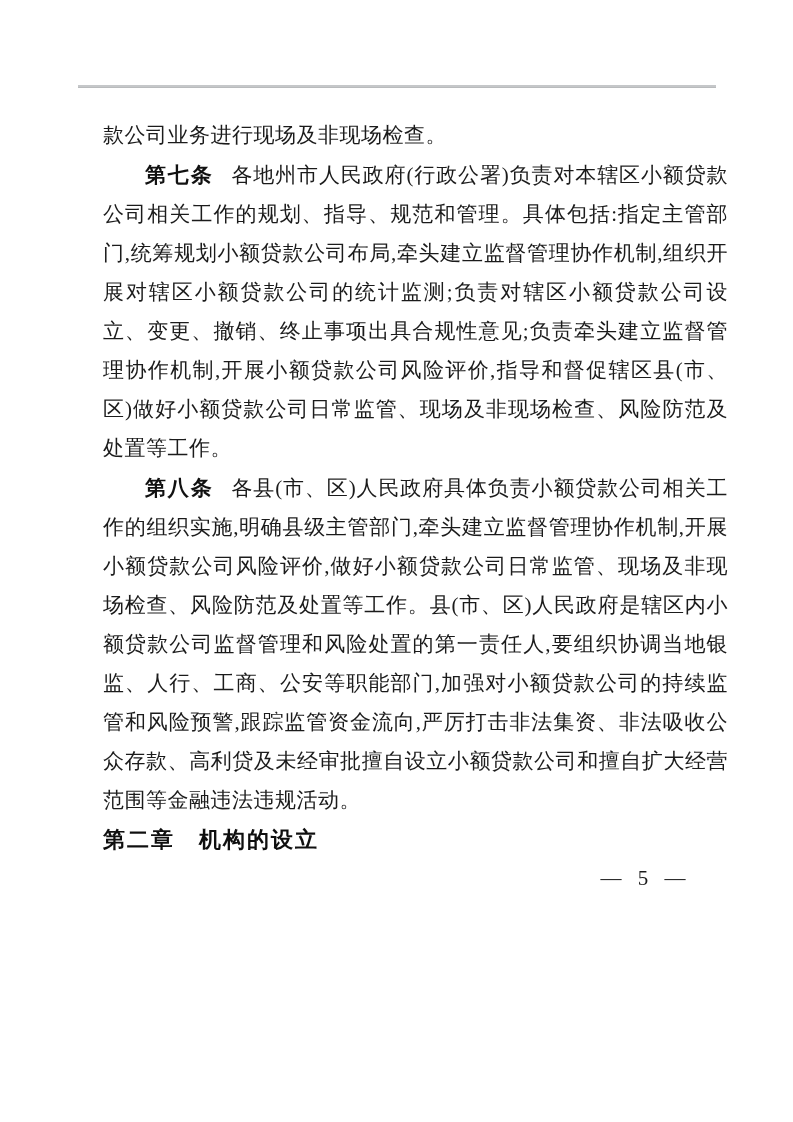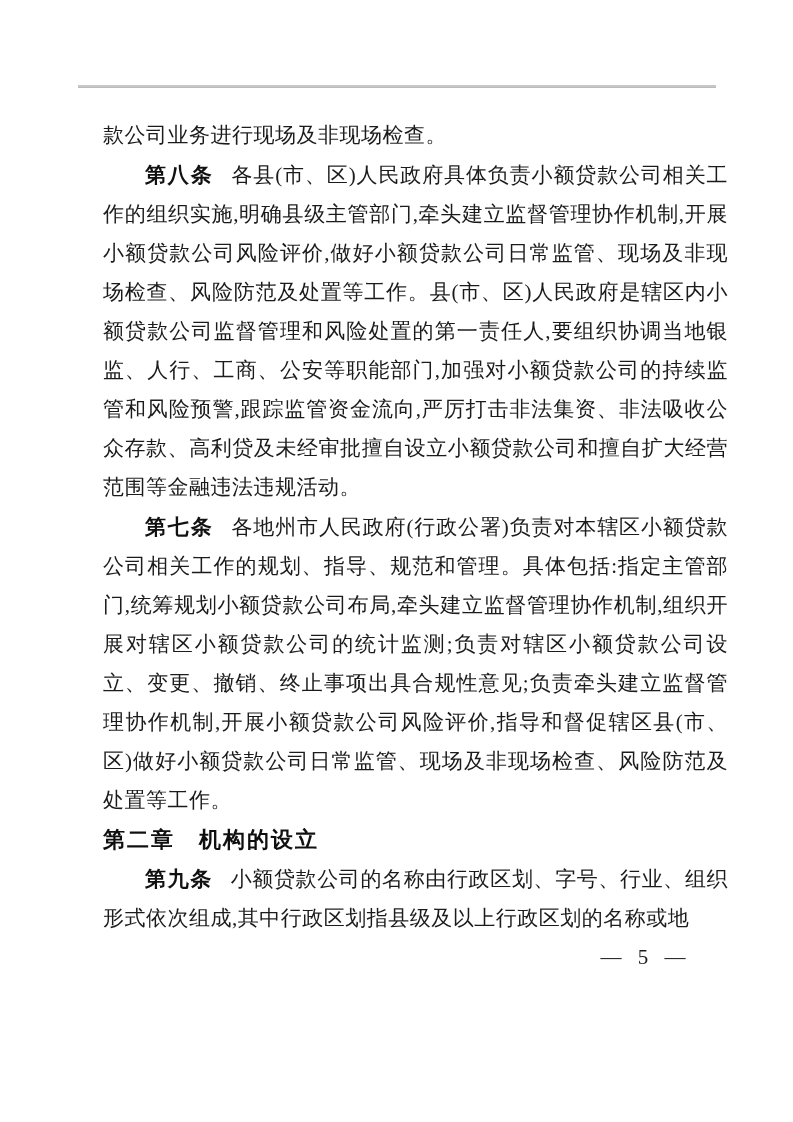--- a/index.html
+++ b/index.html
@@ -75,30 +75,27 @@
 
 <div class="page">
 
   <div class="top-rule"></div>
 
   <div class="content">
 
     <p class="continued">款公司业务进行现场及非现场检查。</p>
 
     <p>
-      <span class="article-label">第八条</span><span>各县(市、区)人民政府具体负责小额贷款公司相关工作的组织实施,明确县级主管部门,牵头建立监督管理协作机制,开展小额贷款公司风险评价,做好小额贷款公司日常监管、现场及非现场检查、风险防范及处置等工作。县(市、区)人民政府是辖区内小额贷款公司监督管理和风险处置的第一责任人,要组织协调当地银监、人行、工商、公安等职能部门,加强对小额贷款公司的持续监管和风险预警,跟踪监管资金流向,严厉打击非法集资、非法吸收公众存款、高利贷及未经审批擅自设立小额贷款公司和擅自扩大经营范围等金融违法违规活动。</span>
+      <span class="article-label">第七条</span><span>各地州市人民政府(行政公署)负责对本辖区小额贷款公司相关工作的规划、指导、规范和管理。具体包括:指定主管部门,统筹规划小额贷款公司布局,牵头建立监督管理协作机制,组织开展对辖区小额贷款公司的统计监测;负责对辖区小额贷款公司设立、变更、撤销、终止事项出具合规性意见;负责牵头建立监督管理协作机制,开展小额贷款公司风险评价,指导和督促辖区县(市、区)做好小额贷款公司日常监管、现场及非现场检查、风险防范及处置等工作。</span>
     </p>
 
     <p>
-      <span class="article-label">第七条</span><span>各地州市人民政府(行政公署)负责对本辖区小额贷款公司相关工作的规划、指导、规范和管理。具体包括:指定主管部门,统筹规划小额贷款公司布局,牵头建立监督管理协作机制,组织开展对辖区小额贷款公司的统计监测;负责对辖区小额贷款公司设立、变更、撤销、终止事项出具合规性意见;负责牵头建立监督管理协作机制,开展小额贷款公司风险评价,指导和督促辖区县(市、区)做好小额贷款公司日常监管、现场及非现场检查、风险防范及处置等工作。</span>
+      <span class="article-label">第八条</span><span>各县(市、区)人民政府具体负责小额贷款公司相关工作的组织实施,明确县级主管部门,牵头建立监督管理协作机制,开展小额贷款公司风险评价,做好小额贷款公司日常监管、现场及非现场检查、风险防范及处置等工作。县(市、区)人民政府是辖区内小额贷款公司监督管理和风险处置的第一责任人,要组织协调当地银监、人行、工商、公安等职能部门,加强对小额贷款公司的持续监管和风险预警,跟踪监管资金流向,严厉打击非法集资、非法吸收公众存款、高利贷及未经审批擅自设立小额贷款公司和擅自扩大经营范围等金融违法违规活动。</span>
     </p>
 
     <p class="chapter-heading">第二章　机构的设立</p>
 
-    <p>
-      <span class="article-label">第九条</span><span>小额贷款公司的名称由行政区划、字号、行业、组织形式依次组成,其中行政区划指县级及以上行政区划的名称或地</span>
-    </p>
 
     <div class="page-number">— 5 —</div>
 
   </div>
 
 </div>
 
 </body></html>

